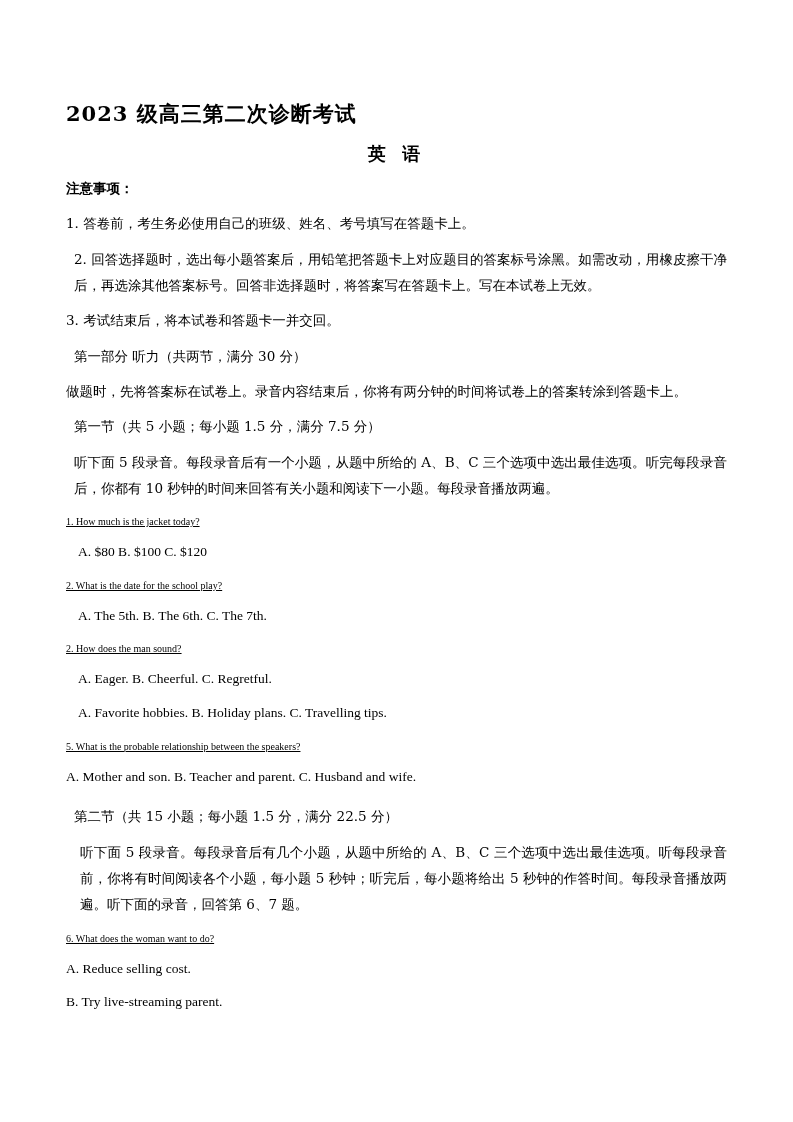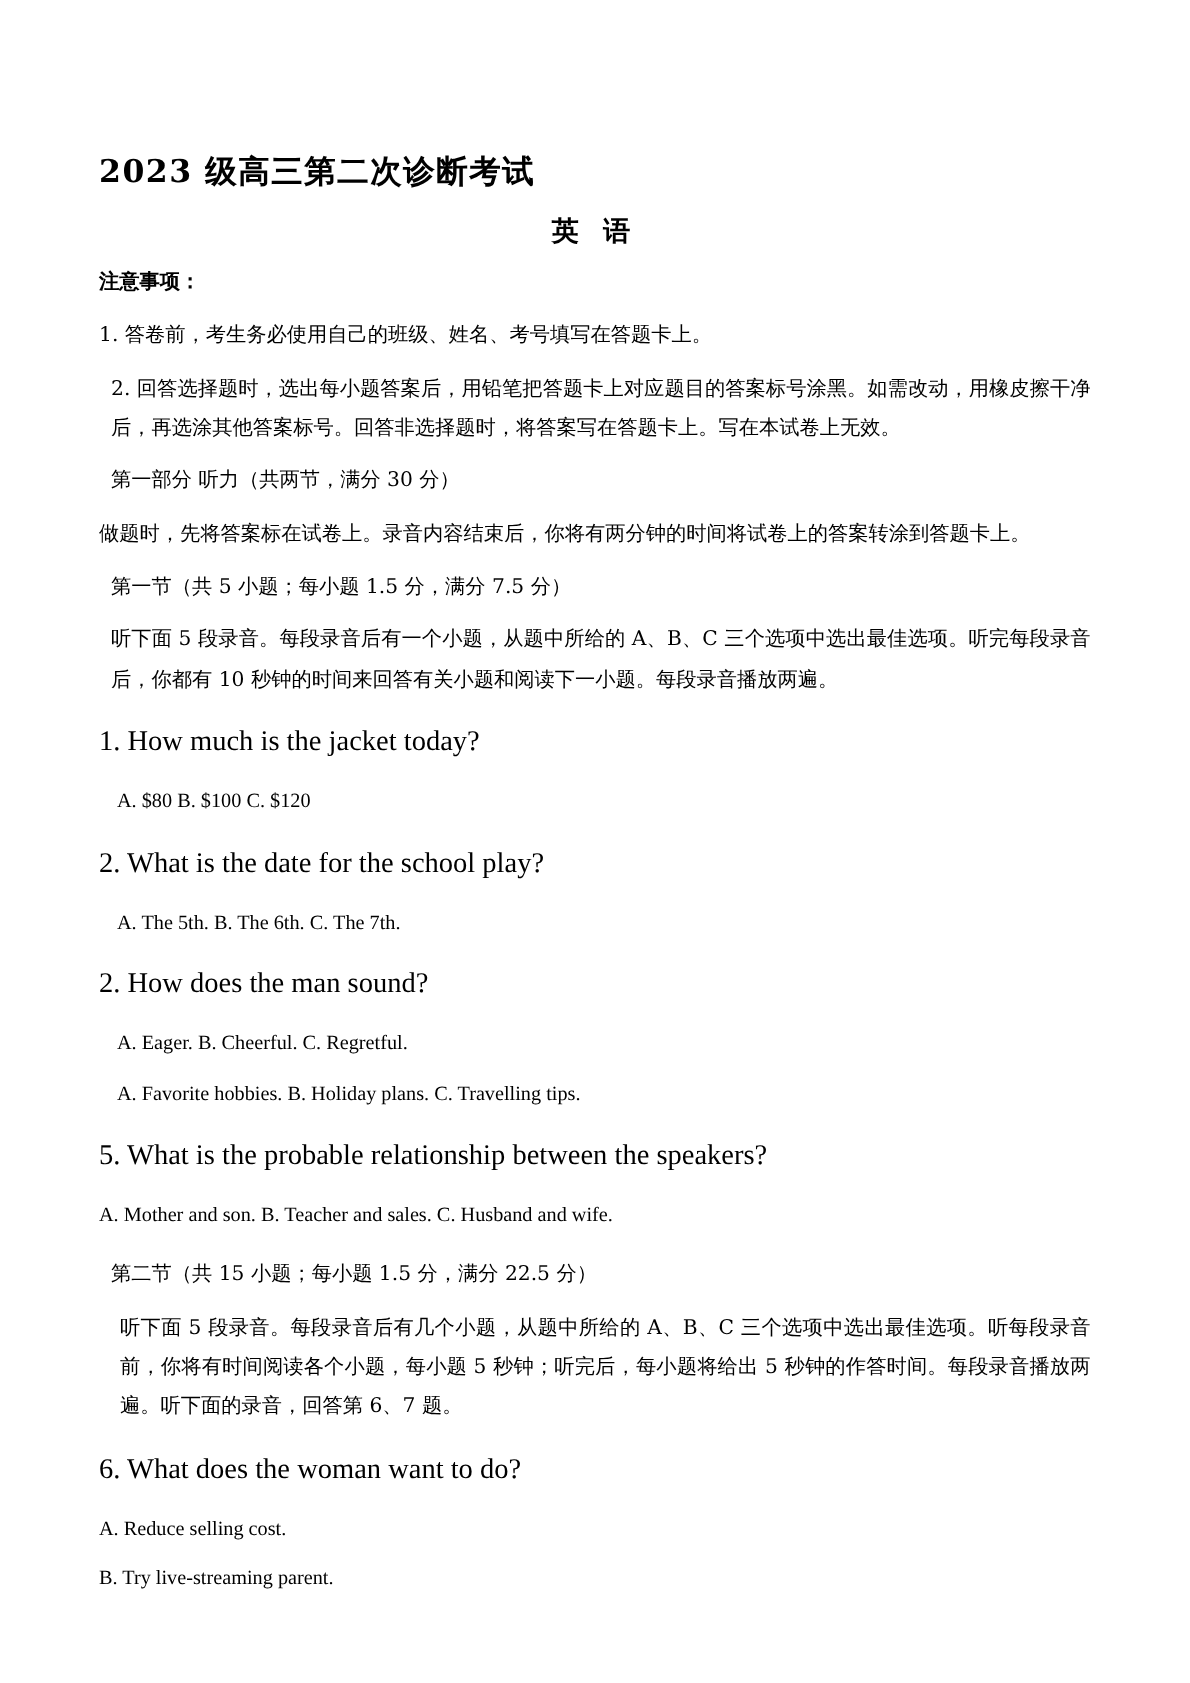--- a/index.html
+++ b/index.html
@@ -47,23 +47,24 @@
     padding-left: 8px;
   }
   p.indent2 {
     padding-left: 14px;
   }
   .cn {
     font-family: "DejaVu Serif", "Liberation Serif", serif;
     font-size: 13px;
   }
   .q {
-    font-size: 19px;
+    font-size: 10px;
     line-height: 1.9;
     margin: 11px 0 0 0;
+    text-decoration: underline;
   }
   .opts {
     font-size: 13.5px;
     line-height: 1.9;
     margin: 8px 0 0 0;
     padding-left: 12px;
   }
   .opts.noindent {
     padding-left: 0;
   }
@@ -72,40 +73,41 @@
 <body>
 
 <div class="page">
 
   <h1 class="doc-title">2023 级高三第二次诊断考试</h1>
   <h2 class="doc-subtitle">英 语</h2>
 
   <p class="body-line cn" style="margin-top:9px;font-weight:bold;">注意事项：</p>
   <p class="body-line cn">1. 答卷前，考生务必使用自己的班级、姓名、考号填写在答题卡上。</p>
   <p class="body-line cn indent">2. 回答选择题时，选出每小题答案后，用铅笔把答题卡上对应题目的答案标号涂黑。如需改动，用橡皮擦干净后，再选涂其他答案标号。回答非选择题时，将答案写在答题卡上。写在本试卷上无效。</p>
+  <p class="body-line cn">3. 考试结束后，将本试卷和答题卡一并交回。</p>
 
   <p class="body-line cn indent">第一部分 听力（共两节，满分 30 分）</p>
   <p class="body-line cn">做题时，先将答案标在试卷上。录音内容结束后，你将有两分钟的时间将试卷上的答案转涂到答题卡上。</p>
 
   <p class="body-line cn indent">第一节（共 5 小题；每小题 1.5 分，满分 7.5 分）</p>
   <p class="body-line cn indent">听下面 5 段录音。每段录音后有一个小题，从题中所给的 A、B、C 三个选项中选出最佳选项。听完每段录音后，你都有 10 秒钟的时间来回答有关小题和阅读下一小题。每段录音播放两遍。</p>
 
   <p class="q">1. How much is the jacket today?</p>
   <p class="opts">A. $80 B. $100 C. $120</p>
 
   <p class="q">2. What is the date for the school play?</p>
   <p class="opts">A. The 5th. B. The 6th. C. The 7th.</p>
 
   <p class="q">2. How does the man sound?</p>
   <p class="opts">A. Eager. B. Cheerful. C. Regretful.</p>
 
   <p class="opts">A. Favorite hobbies. B. Holiday plans. C. Travelling tips.</p>
 
   <p class="q">5. What is the probable relationship between the speakers?</p>
-  <p class="opts noindent">A. Mother and son. B. Teacher and sales. C. Husband and wife.</p>
+  <p class="opts noindent">A. Mother and son. B. Teacher and parent. C. Husband and wife.</p>
 
   <p class="body-line cn indent" style="margin-top:14px;">第二节（共 15 小题；每小题 1.5 分，满分 22.5 分）</p>
   <p class="body-line cn indent2">听下面 5 段录音。每段录音后有几个小题，从题中所给的 A、B、C 三个选项中选出最佳选项。听每段录音前，你将有时间阅读各个小题，每小题 5 秒钟；听完后，每小题将给出 5 秒钟的作答时间。每段录音播放两遍。听下面的录音，回答第 6、7 题。</p>
 
   <p class="q">6. What does the woman want to do?</p>
   <p class="opts noindent">A. Reduce selling cost.</p>
   <p class="opts noindent">B. Try live-streaming parent.</p>
 
 </div>
 

